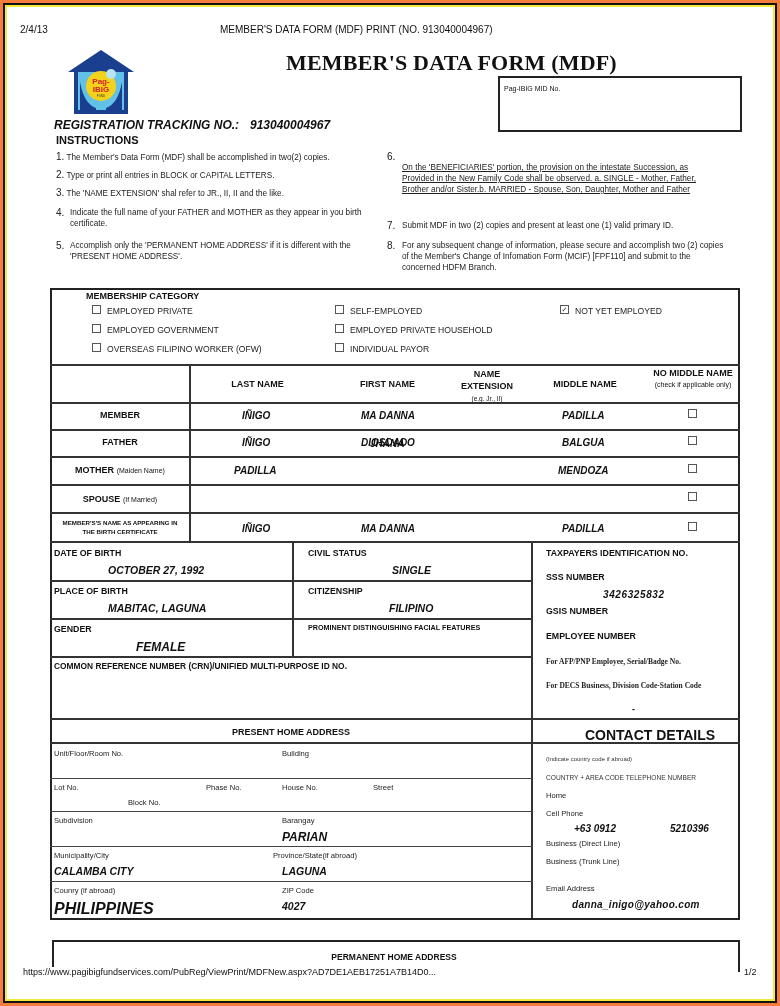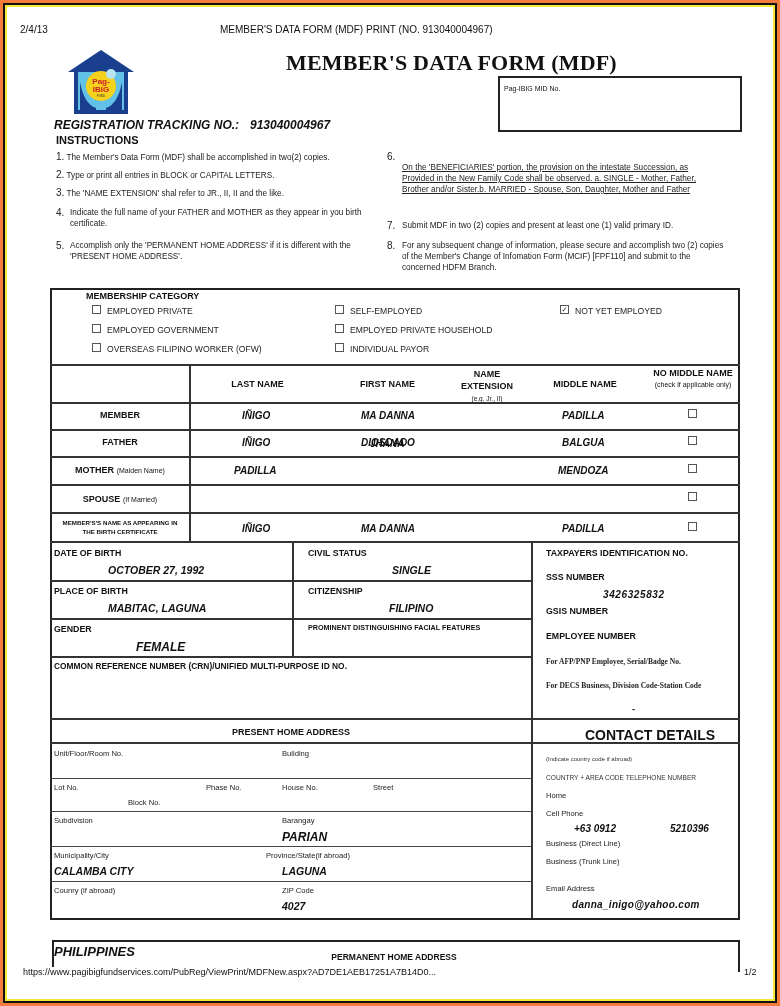--- a/index.html
+++ b/index.html
@@ -189,25 +189,25 @@
 <div class="abs lbl2" style="left:206px;top:783px;">Phase No.</div>
 <div class="abs lbl2" style="left:282px;top:783px;">House No.</div>
 <div class="abs lbl2" style="left:363px;top:783px;padding-left:10px;">Street</div>
 
 <div class="abs lbl2" style="left:54px;top:816px;">Subdivision</div>
 <div class="abs lbl2" style="left:282px;top:816px;">Barangay</div>
 <div class="abs val" style="left:282px;top:830px;font-size:12px;">PARIAN</div>
 
 <div class="abs lbl2" style="left:54px;top:851px;">Municipality/City</div>
 <div class="abs val" style="left:54px;top:865px;font-size:10.5px;">CALAMBA CITY</div>
-<div class="abs lbl2" style="left:266px;top:851px;text-align:right;">Province/State(if abroad)</div>
+<div class="abs lbl2" style="left:273px;top:851px;text-align:right;">Province/State(if abroad)</div>
 <div class="abs val" style="left:282px;top:865px;font-size:10.5px;">LAGUNA</div>
 
 <div class="abs lbl2" style="left:54px;top:886px;">Counry (if abroad)</div>
-<div class="abs val" style="left:54px;top:944px;font-size:13px;">PHILIPPINES</div>
+<div class="abs val" style="left:54px;top:900px;font-size:16px;">PHILIPPINES</div>
 <div class="abs lbl2" style="left:282px;top:886px;">ZIP Code</div>
 <div class="abs val" style="left:282px;top:900px;font-size:10.5px;">4027</div>
 
 <div class="abs" style="left:546px;top:756px;font-size:6px;color:#333;">(Indicate country code if abroad)</div>
 <div class="abs" style="left:546px;top:774px;font-size:6.6px;color:#333;">COUNTRY + AREA CODE  TELEPHONE NUMBER</div>
 <div class="abs lbl2" style="left:546px;top:791px;">Home</div>
 <div class="abs lbl2" style="left:546px;top:809px;">Cell Phone</div>
 <div class="abs val" style="left:574px;top:823px;">+63 0912</div>
 <div class="abs val" style="left:664px;top:823px;margin-left:6px;">5210396</div>
 <div class="abs lbl2" style="left:546px;top:839px;">Business (Direct Line)</div>

